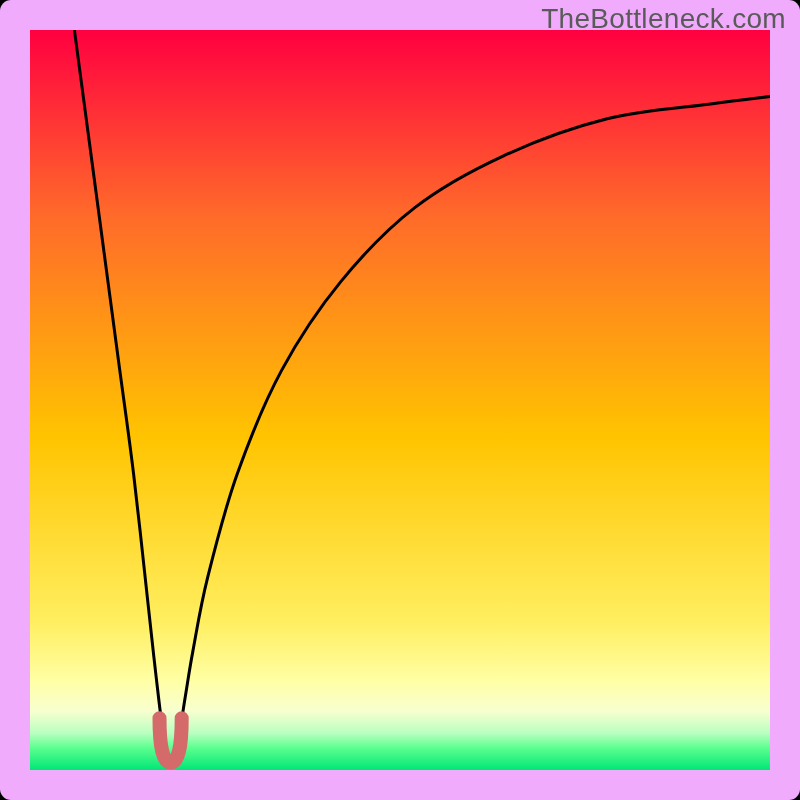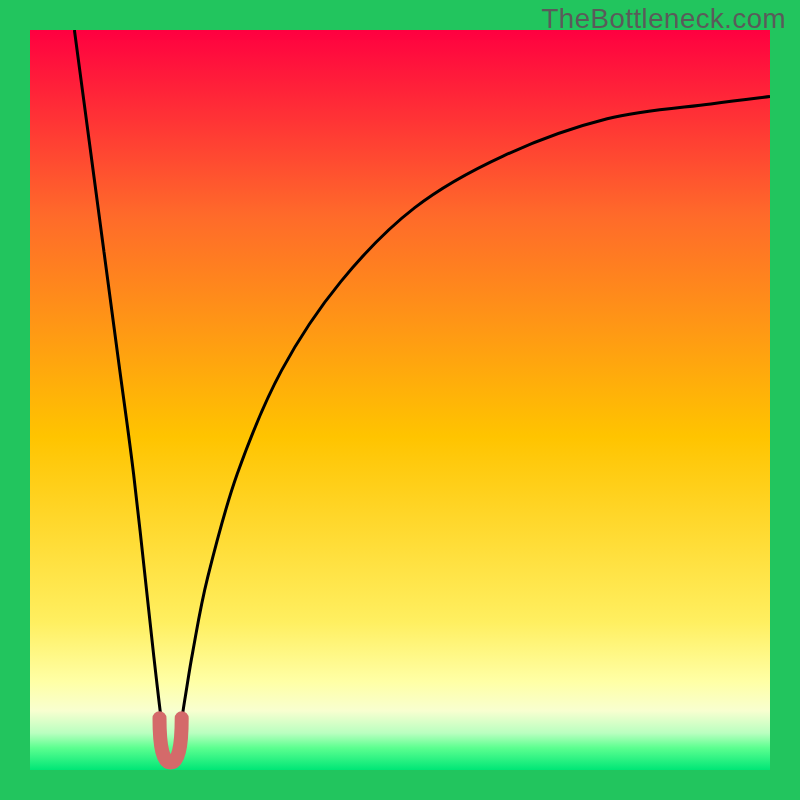--- a/index.html
+++ b/index.html
@@ -10,21 +10,22 @@
     overflow: hidden;
     background: #000;
     font-family: Arial, Helvetica, sans-serif;
   }
   .frame {
     position: absolute;
     left: 0;
     top: 0;
     width: 800px;
     height: 800px;
-    background: #22c55e;
+    background: #f0abfc;
+    border-radius: 11px;
   }
   .plot-area {
     position: absolute;
     left: 30px;
     top: 30px;
     width: 740px;
     height: 740px;
     overflow: hidden;
   }
   .gradient {

